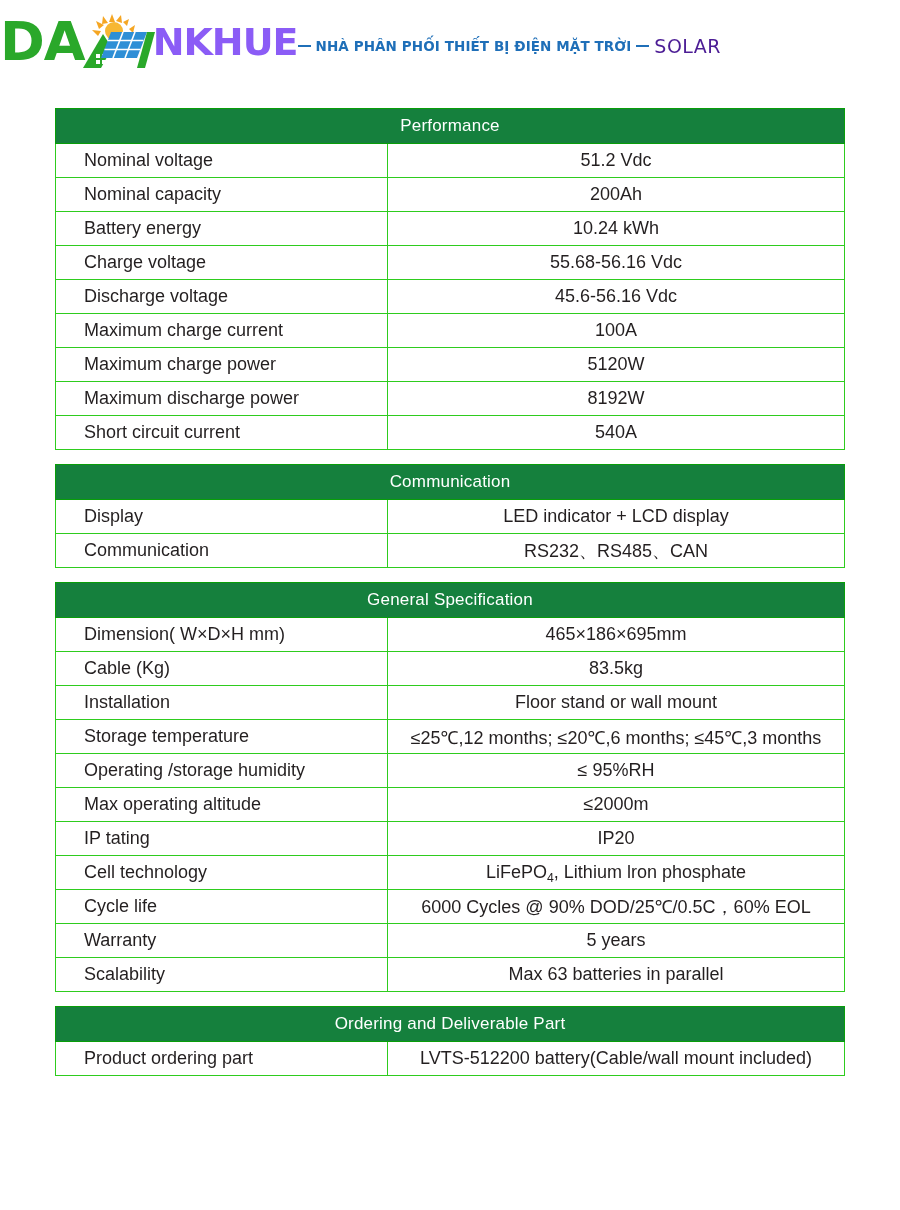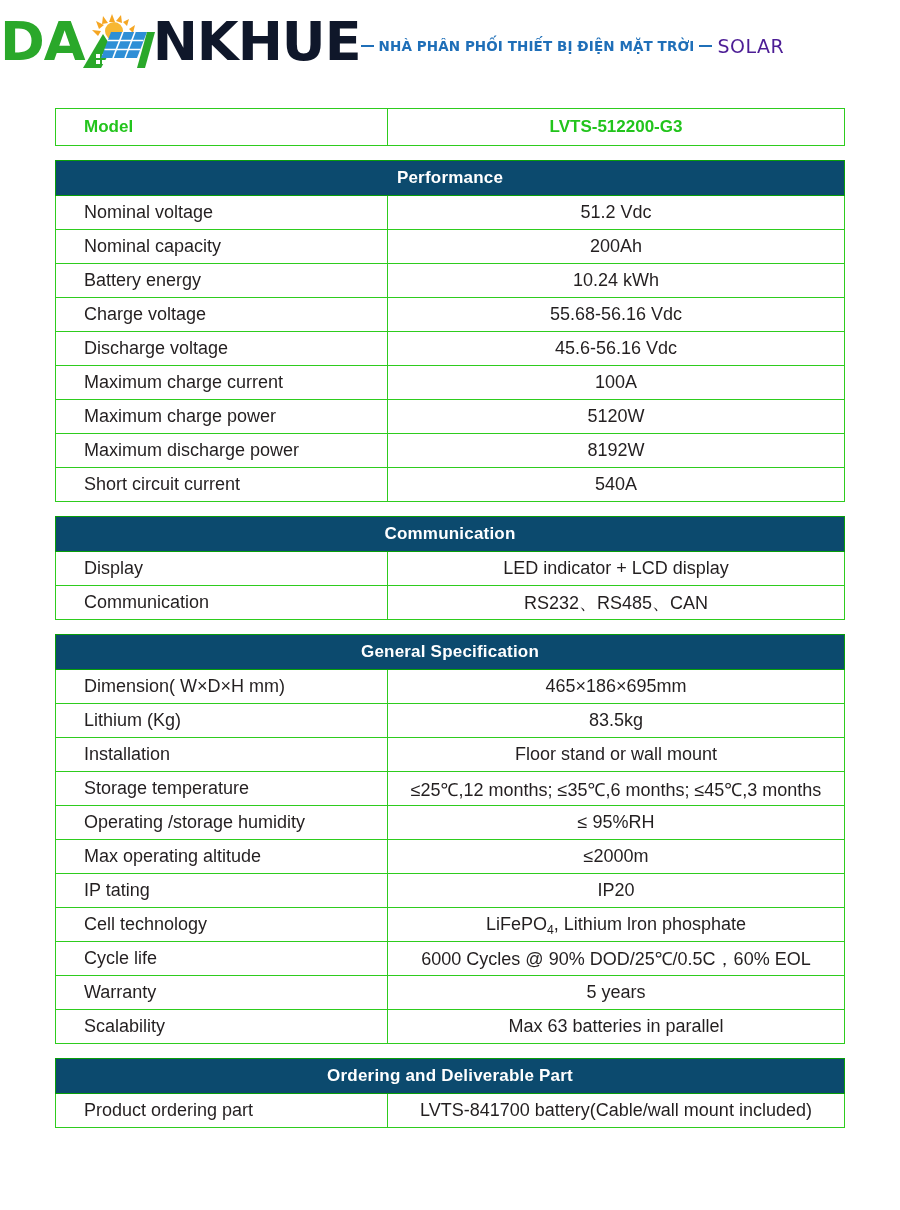--- a/index.html
+++ b/index.html
@@ -40,24 +40,24 @@
     font-family: "DejaVu Sans", sans-serif;
   }
   .logo-mark {
     position: relative;
     width: 74px;
     height: 54px;
     margin: 0 -2px 0 -4px;
   }
   .logo-mark svg { display: block; }
   .logo-nkhue {
-    font-size: 54px;
+    font-size: 38px;
     font-weight: bold;
     line-height: 52px;
-    color: #0f172a;
+    color: #8b5cf6;
     letter-spacing: -1px;
     font-family: "DejaVu Sans", sans-serif;
   }
   .logo-tagline {
     margin-top: 14px;
     display: flex;
     align-items: center;
     justify-content: center;
     gap: 5px;
   }
@@ -107,25 +107,25 @@
   .col-label {
     width: 303px;
     padding-left: 28px !important;
     text-align: left;
   }
   .col-value {
     text-align: center;
   }
 
   tr.section-head td {
-    background: #0c4a6e;
+    background: #15803d;
     border: 1.6px solid #089e09;
     color: #ffffff;
     font-size: 17px;
-    font-weight: bold;
+    font-weight: normal;
     text-align: center;
     height: 34px;
     letter-spacing: 0.2px;
   }
 
   tr.model-row td {
     height: 36px;
     font-weight: bold;
     color: #22c41c;
     font-size: 17px;
@@ -191,28 +191,20 @@
   <div class="logo-tagline">
     <span class="tagline-dash"></span>
     <span class="tagline-text">NHÀ PHÂN PHỐI THIẾT BỊ ĐIỆN MẶT TRỜI</span>
     <span class="tagline-dash"></span>
     <span class="tagline-solar">SOLAR</span>
   </div>
 </div>
 
 <div class="sheet">
 
-  <table class="spec-table">
-    <tbody>
-      <tr class="model-row">
-        <td class="col-label">Model</td>
-        <td class="col-value">LVTS-512200-G3</td>
-      </tr>
-    </tbody>
-  </table>
 
   <div id="sections-host">
       <table class="spec-table">
         <tbody>
           <tr class="section-head">
             <td colspan="2">Performance</td>
           </tr>
           <tr>
             <td class="col-label">Nominal voltage</td>
             <td class="col-value">51.2 Vdc</td>
@@ -269,30 +261,30 @@
       <table class="spec-table">
         <tbody>
           <tr class="section-head">
             <td colspan="2">General Specification</td>
           </tr>
           <tr>
             <td class="col-label">Dimension( W×D×H mm)</td>
             <td class="col-value">465×186×695mm</td>
           </tr>
           <tr>
-            <td class="col-label">Lithium (Kg)</td>
+            <td class="col-label">Cable (Kg)</td>
             <td class="col-value">83.5kg</td>
           </tr>
           <tr>
             <td class="col-label">Installation</td>
             <td class="col-value">Floor stand or wall mount</td>
           </tr>
           <tr>
             <td class="col-label">Storage temperature</td>
-            <td class="col-value">≤25℃,12 months;  ≤35℃,6 months;  ≤45℃,3 months</td>
+            <td class="col-value">≤25℃,12 months;  ≤20℃,6 months;  ≤45℃,3 months</td>
           </tr>
           <tr>
             <td class="col-label">Operating /storage humidity</td>
             <td class="col-value">≤ 95%RH</td>
           </tr>
           <tr>
             <td class="col-label">Max operating altitude</td>
             <td class="col-value">≤2000m</td>
           </tr>
           <tr>
@@ -317,19 +309,19 @@
           </tr>
         </tbody>
       </table>
       <table class="spec-table">
         <tbody>
           <tr class="section-head">
             <td colspan="2">Ordering and Deliverable Part</td>
           </tr>
           <tr>
             <td class="col-label">Product ordering part</td>
-            <td class="col-value">LVTS-841700 battery(Cable/wall mount included)</td>
+            <td class="col-value">LVTS-512200 battery(Cable/wall mount included)</td>
           </tr>
         </tbody>
       </table>
     </div>
 
 </div>
 
 </body></html>

